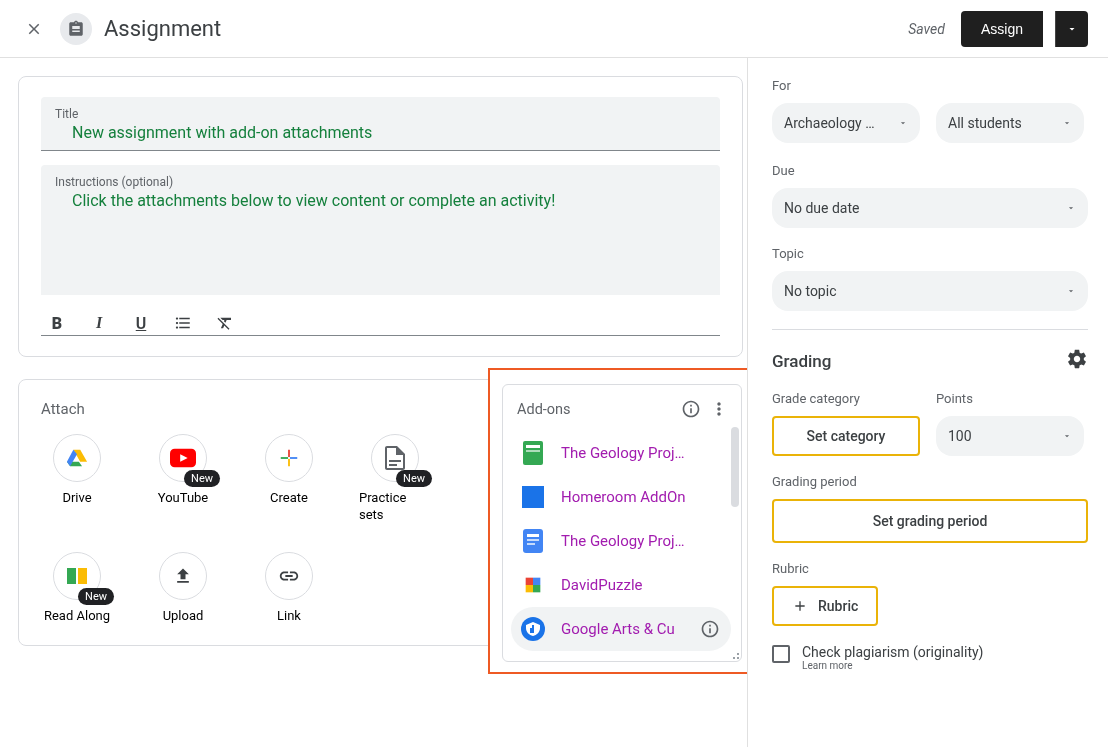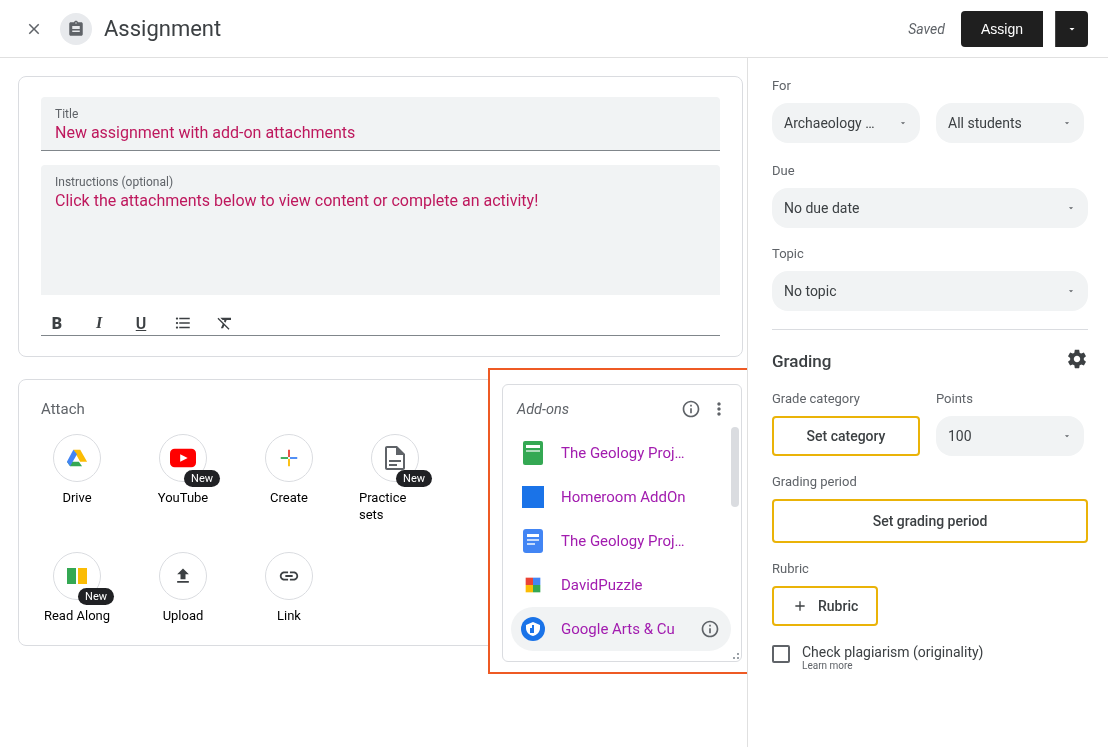--- a/index.html
+++ b/index.html
@@ -96,27 +96,28 @@
       padding: 10px 14px 8px;
       border-radius: 4px 4px 0 0;
       margin-bottom: 14px;
     }
     .input-label {
       font-size: 12px;
       color: #5f6368;
     }
     .input-value {
       font-size: 16px;
-      color: #be185d;
+      color: #15803d;
       padding-top: 2px;
       background: transparent;
       border: none;
       width: 100%;
       outline: none;
       font-family: inherit;
+      margin-left: 17px;
     }
     .instructions-group {
       background: #f1f3f4;
       padding: 10px 14px 8px;
       border-radius: 4px 4px 0 0;
       min-height: 130px;
     }
     .formatting-toolbar {
       display: flex;
       gap: 22px;
@@ -195,21 +196,20 @@
     .addons-panel {
       border: 1px solid #dadce0;
       border-radius: 6px;
       background: #fff;
       position: relative;
     }
     .addons-header {
       display: flex;
       align-items: center;
       padding: 10px 8px 6px 14px;
-      font-style: italic;
     }
     .addons-title {
       flex: 1;
       font-size: 14.5px;
       color: #5f6368;
     }
     .addons-info, .addons-more {
       width: 28px; height: 28px;
       display: flex; align-items: center; justify-content: center;
       cursor: pointer;

